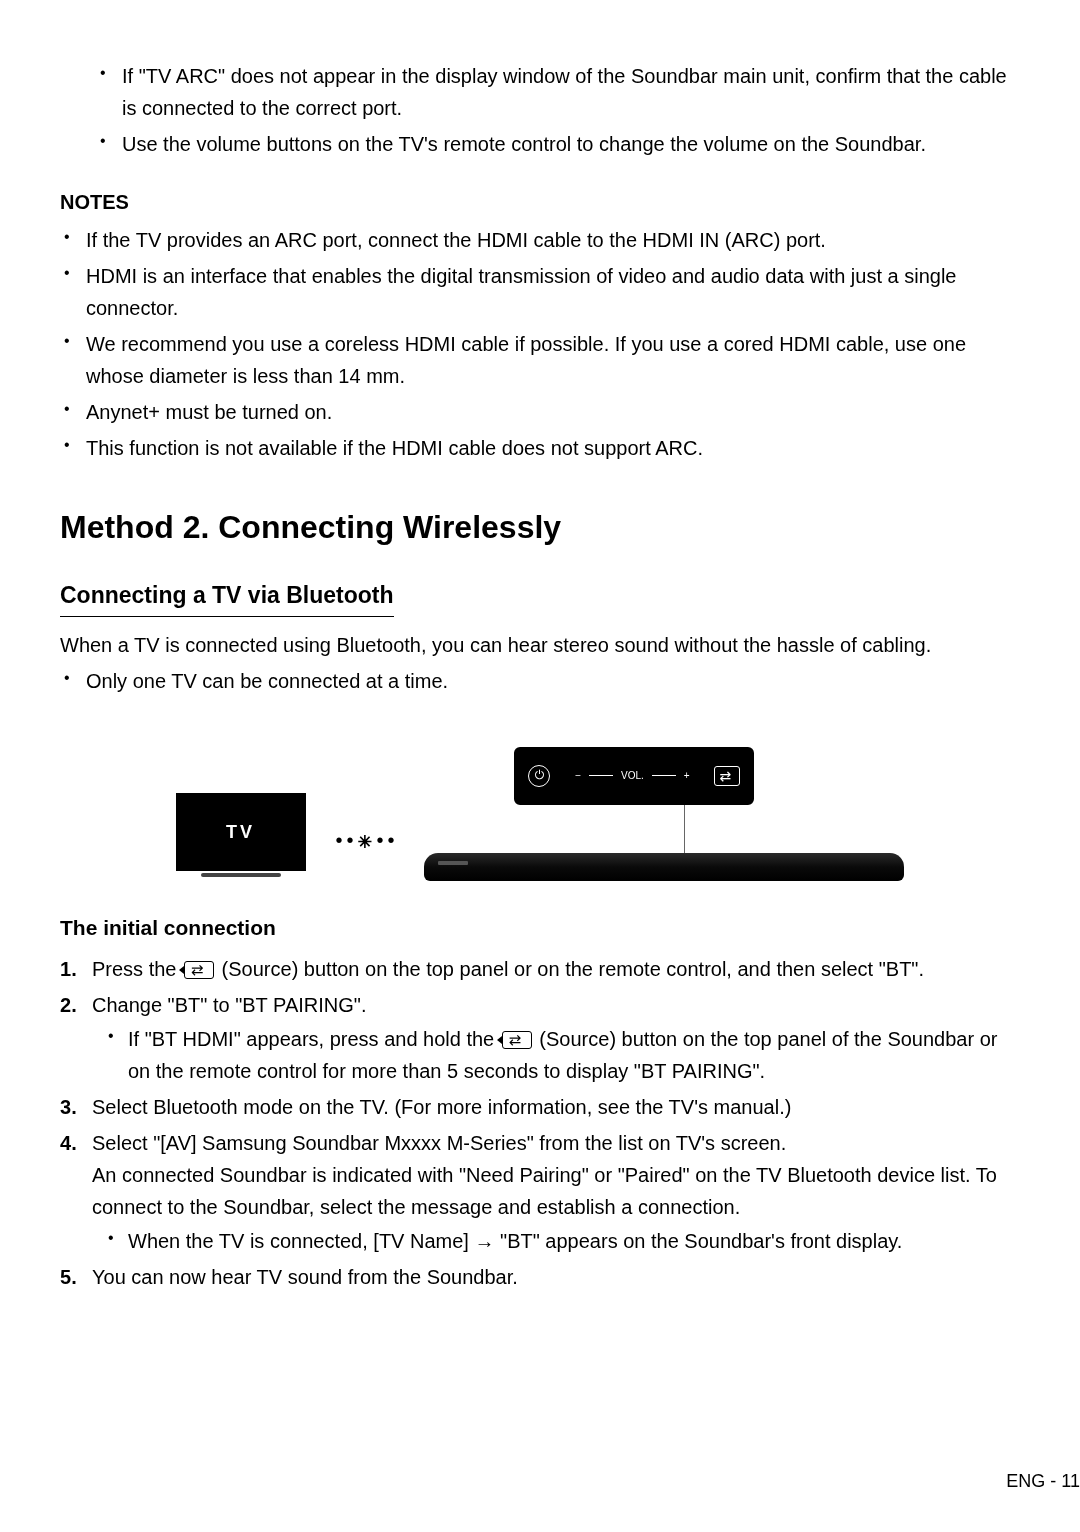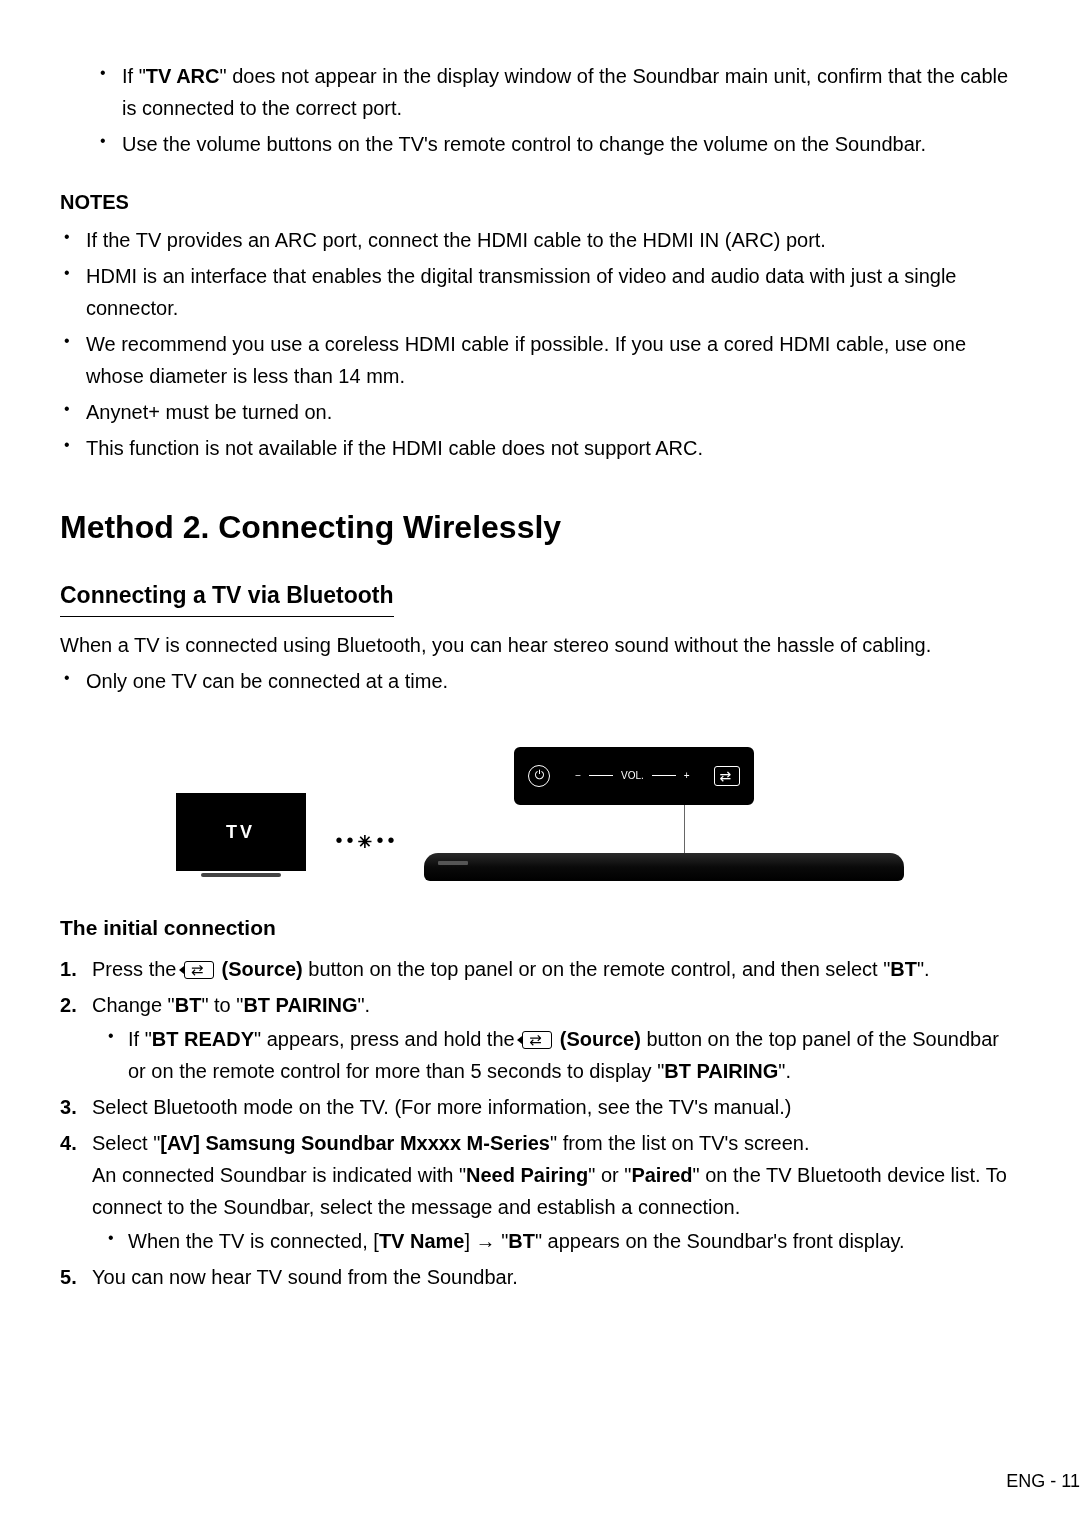--- a/index.html
+++ b/index.html
@@ -244,21 +244,21 @@
       position: relative;
       margin-bottom: 2px;
     }
     ul.sub-bullet > li::before {
       content: "•";
       position: absolute;
       left: -20px;
       font-size: 16px;
     }
     .bold {
-      font-weight: bold;
+      font-weight: normal;
     }
     .source-icon {
       display: inline-block;
       width: 30px;
       height: 18px;
       border: 1.5px solid #000;
       border-radius: 3px;
       vertical-align: middle;
       position: relative;
       margin: 0 2px;
@@ -351,21 +351,21 @@
 
   <h4 class="initial-heading">The initial connection</h4>
   <ol class="steps">
     <li>
       <span>Press the </span><span class="source-icon"></span><span class="bold"> (Source)</span><span> button on the top panel or on the remote control, and then select "</span><span class="bold">BT</span><span>".</span>
     </li>
     <li>
       <span>Change "</span><span class="bold">BT</span><span>" to "</span><span class="bold">BT PAIRING</span><span>".</span>
       <ul class="sub-bullet">
         <li>
-          <span>If "</span><span class="bold">BT READY</span><span>" appears, press and hold the </span><span class="source-icon"></span><span class="bold"> (Source)</span><span> button on the top panel of the Soundbar or on the remote control for more than 5 seconds to display "</span><span class="bold">BT PAIRING</span><span>".</span>
+          <span>If "</span><span class="bold">BT HDMI</span><span>" appears, press and hold the </span><span class="source-icon"></span><span class="bold"> (Source)</span><span> button on the top panel of the Soundbar or on the remote control for more than 5 seconds to display "</span><span class="bold">BT PAIRING</span><span>".</span>
         </li>
       </ul>
     </li>
     <li>Select Bluetooth mode on the TV. (For more information, see the TV's manual.)</li>
     <li>
       <span>Select "</span><span class="bold">[AV] Samsung Soundbar Mxxxx M-Series</span><span>" from the list on TV's screen.</span><br>
       <span>An connected Soundbar is indicated with "</span><span class="bold">Need Pairing</span><span>" or "</span><span class="bold">Paired</span><span>" on the TV Bluetooth device list. To connect to the Soundbar, select the message and establish a connection.</span>
       <ul class="sub-bullet">
         <li>
           <span>When the TV is connected, [</span><span class="bold">TV Name</span><span>] → "</span><span class="bold">BT</span><span>" appears on the Soundbar's front display.</span>

